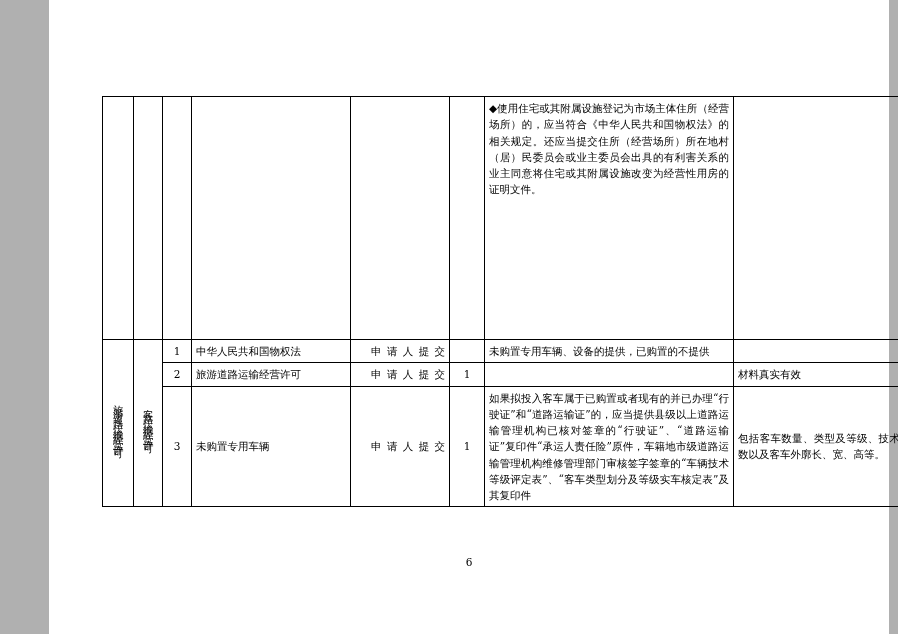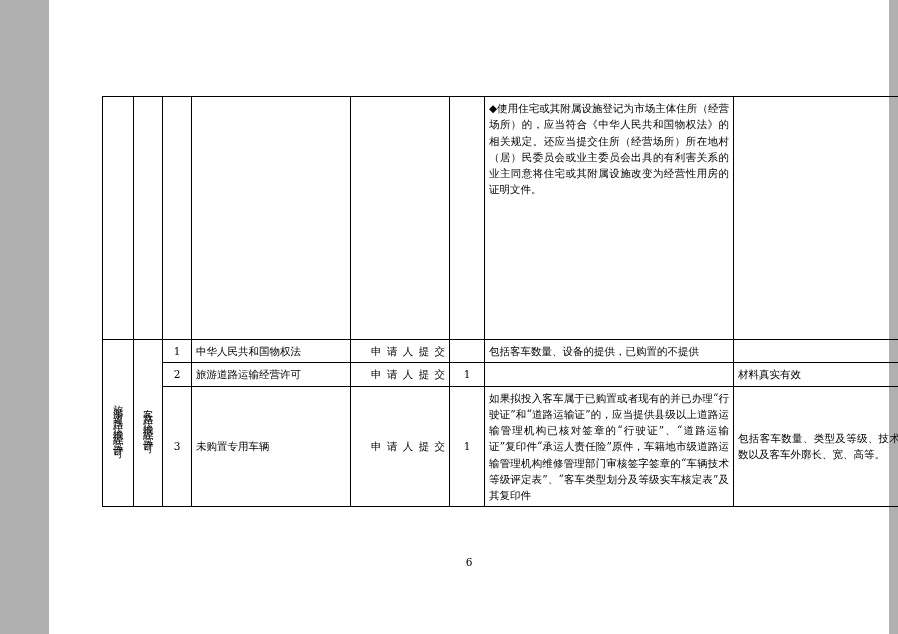--- a/index.html
+++ b/index.html
@@ -123,21 +123,21 @@
         <td class="c-note"></td>
       </tr>
 
       <tr>
         <td class="c-cat" rowspan="3"><span class="vwrap">旅游道路运输经营许可</span></td>
         <td class="c-cat2" rowspan="3"><span class="vwrap">客路运输经营许可</span></td>
         <td class="c-num">1</td>
         <td class="c-name">中华人民共和国物权法</td>
         <td class="c-src">申请人提交</td>
         <td class="c-cnt"></td>
-        <td class="c-req">包括客车数量、设备的提供，已购置的不提供</td>
+        <td class="c-req">未购置专用车辆、设备的提供，已购置的不提供</td>
         <td class="c-note"></td>
       </tr>
 
       <tr>
         <td class="c-num">2</td>
         <td class="c-name">旅游道路运输经营许可</td>
         <td class="c-src">申请人提交</td>
         <td class="c-cnt">1</td>
         <td class="c-req"></td>
         <td class="c-note">材料真实有效</td>

